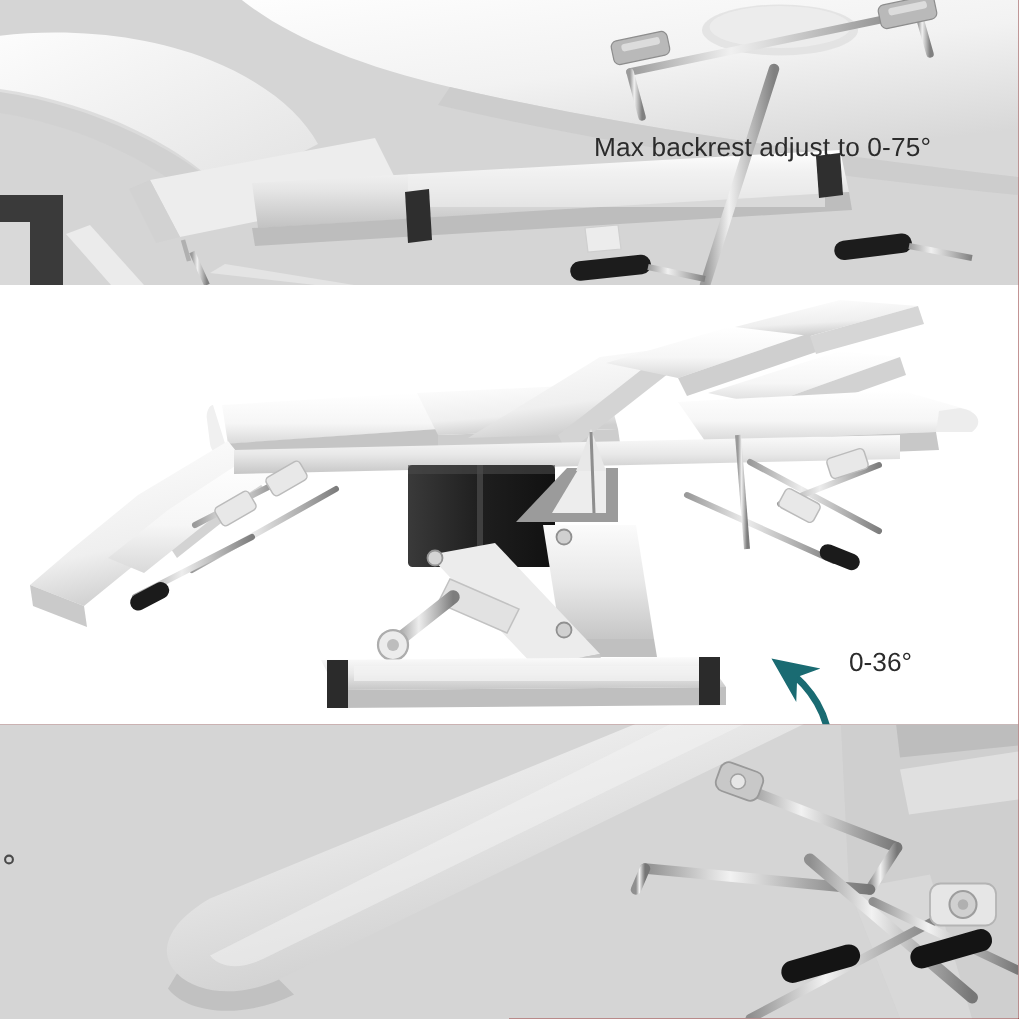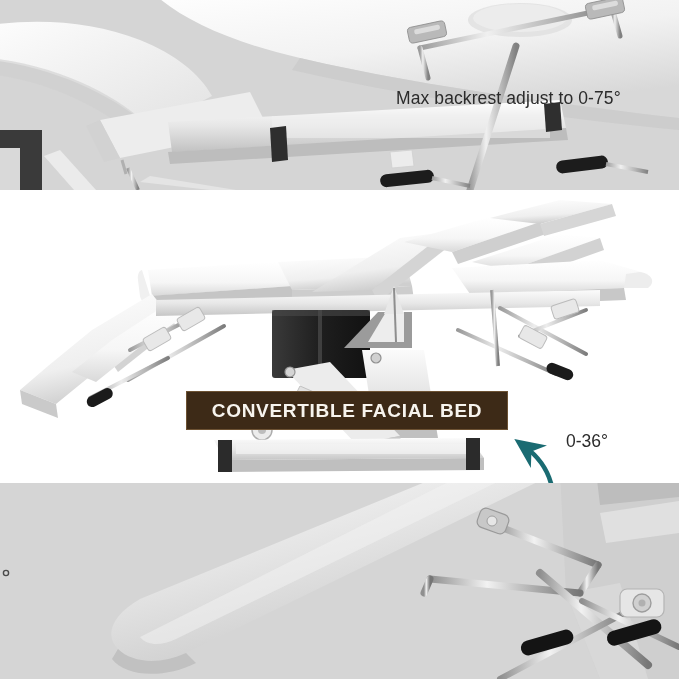--- a/index.html
+++ b/index.html
@@ -249,23 +249,20 @@
       <path d="M 520 146 L 586 120" stroke="url(#gChrome2)" stroke-width="4" fill="none" stroke-linecap="round"></path>
       <g fill="#e8e8e8" stroke="#bbbbbb" stroke-width="1">
         <rect x="552" y="112" width="26" height="14" rx="3" transform="rotate(-18 565 119)"></rect>
         <rect x="520" y="140" width="26" height="14" rx="3" transform="rotate(28 533 147)"></rect>
       </g>
       <rect x="546" y="176" width="28" height="11" rx="5.5" transform="rotate(22 560 181)" fill="#1b1b1b"></rect>
 
       <path d="M 492 100 L 498 176" stroke="url(#gChrome2)" stroke-width="4" fill="none"></path>
     </svg>
 
-    <div id="banner">
-      <span id="banner-text">CONVERTIBLE FACIAL BED</span>
-    </div>
 
     <div class="angle-label" id="angle-label-right">0-36°</div>
     <svg class="arrow-svg" id="arrow-right" viewBox="0 0 80 135">
       <defs>
         <marker id="headUpR" markerWidth="7" markerHeight="7" refX="3" refY="3.2" orient="auto">
           <path d="M 0.4 3.2 L 7 0.2 L 5 3.2 L 7 6.2 Z" fill="#1a6b72"></path>
         </marker>
         <marker id="headDnR" markerWidth="7" markerHeight="7" refX="3" refY="3.2" orient="auto">
           <path d="M 0.4 3.2 L 7 0.2 L 5 3.2 L 7 6.2 Z" fill="#1a6b72"></path>
         </marker>

